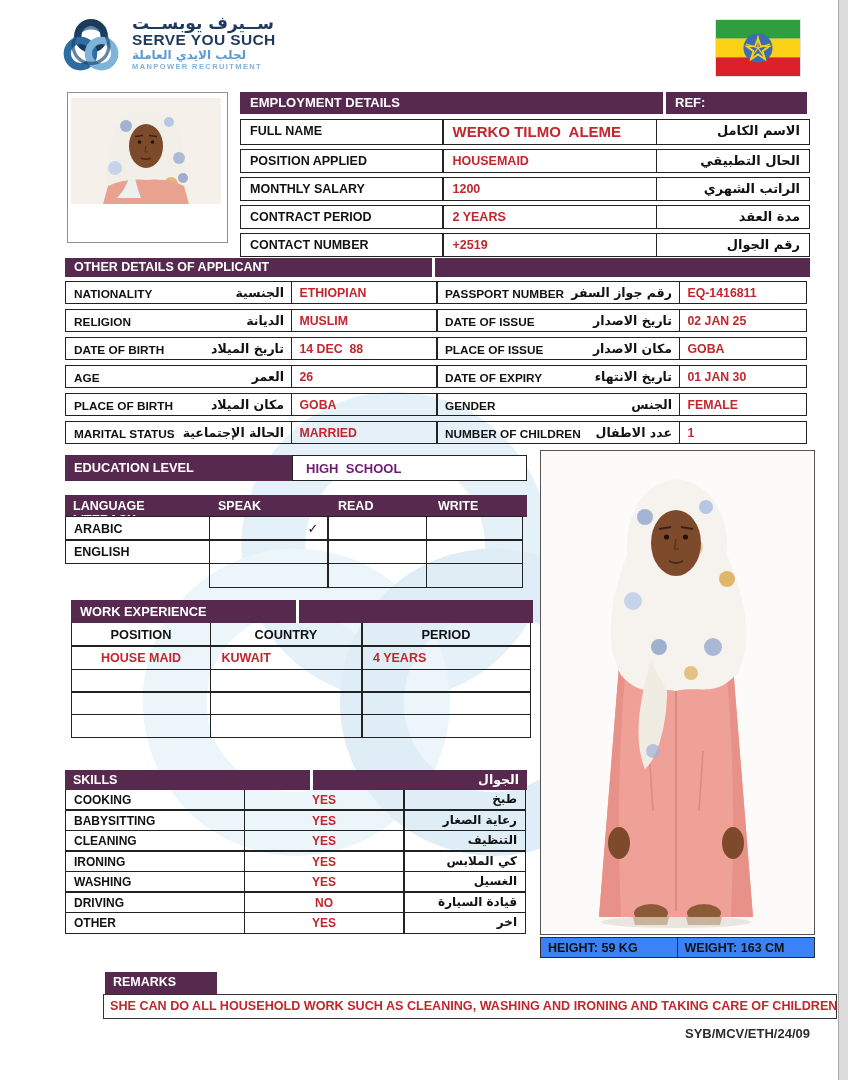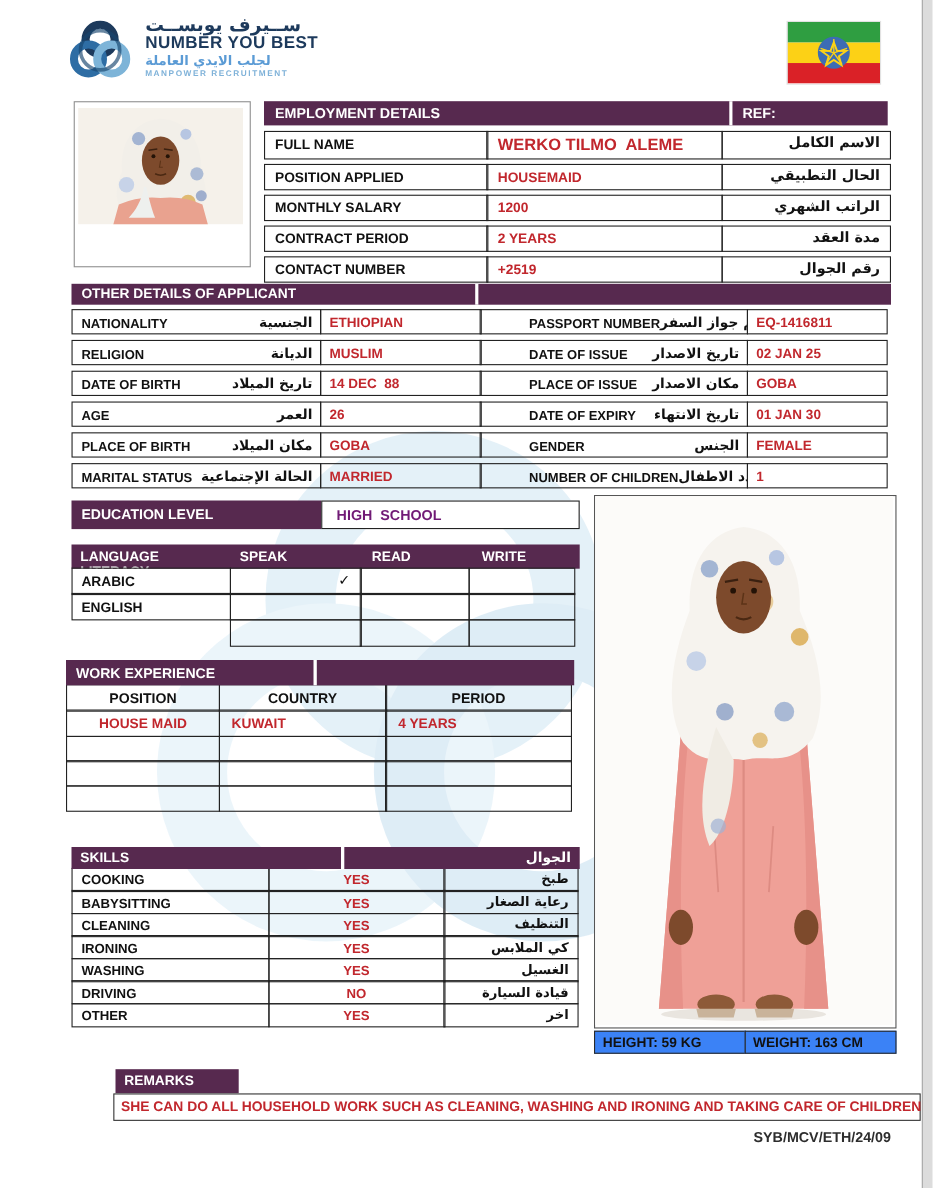--- a/index.html
+++ b/index.html
@@ -49,21 +49,21 @@
   .emp .c1 { width:209px; } .emp .c2 { width:220px; } .emp .c3 { width:158px; }
   .emp-row.first { height:26px; }
   .emp-row.first .val { font-size:15px; padding-top:3px; }
 
   
   .od { left:65px; top:258px; width:745px; }
   .od-head { display:flex; height:19px; margin-bottom:4px; }
   .od-head .h1 { width:370px; border-right:3px solid #fff; padding:2px 0 0 9px; font-size:12.5px; }
   .od-head .h2 { width:375px; }
   .od-row { display:flex; height:23px; margin-bottom:5px; }
-  .od-row > div + div { margin-left:-1.5px;padding-left:36px; }
+  .od-row > div + div { margin-left:-1.5px; }
   .od .l1 { width:227px; } .od .v1 { width:147px; }
   .od .l2 { width:244px; } .od .v2 { width:128px; }
   .lpair { display:flex; justify-content:space-between; align-items:flex-start; }
   .lpair .en { font-weight:bold; font-size:11.8px; color:#111; padding:4.5px 0 0 8px; white-space:nowrap; }
   .lpair .ar { font-family:"DejaVu Sans", sans-serif; font-weight:bold; font-size:12.5px; color:#111; direction:rtl; padding:3px 7px 0 0; white-space:nowrap; }
   .od .val { font-size:12.3px; padding-left:8px; }
 
   
   .edu { left:65px; top:455px; width:462px; display:flex; height:26px; }
   .edu .pcell { width:227px; padding:5px 0 0 9px; font-size:12.8px; }
@@ -75,21 +75,21 @@
   .lang-head span { padding:4px 0 0 8px; font-size:12.5px; }
   .lw1 { width:145px; } .lw2 { width:120px; } .lw3 { width:100px; } .lw4 { width:97px; }
   .lang-row { display:flex; height:25px; margin-top:-1.5px; }
   .lang-row > div + div { margin-left:-1.5px; }
   .lang-row .name { padding:5px 0 0 8px; font-weight:bold; font-size:12.5px; color:#111; }
   .lang-row .tick { text-align:right; padding:4px 9px 0 0; font-size:13px; color:#111; font-family:"DejaVu Sans", sans-serif; }
   .lang-row:first-of-type { margin-top:0; }
   .ghost { border-color:transparent !important; }
 
   
-  .wx { left:60px; top:600px; width:462px; }
+  .wx { left:71px; top:600px; width:462px; }
   .wx-bar { position:relative; height:23px; padding:4px 0 0 9px; font-size:12.8px; }
   .wx-bar .div { position:absolute; left:225px; top:0; width:3px; height:100%; background:#fff; }
   .wx-row { display:flex; height:25px; margin-top:-1.5px; }
   .wx-row > div + div { margin-left:-1.5px; }
   .wx .w1 { width:140px; } .wx .w2 { width:153px; } .wx .w3 { width:170px; }
   .wx-row .colh { font-weight:bold; font-size:12.8px; color:#111; text-align:center; padding-top:4px; }
   .wx-row .dpos { text-align:center; padding:5px 0 0 0; }
   .wx-row .dlft { padding:5px 0 0 11px; }
   .wx-row.empty { height:24px; }
 
@@ -137,21 +137,21 @@
     <svg class="logo" viewBox="0 0 100 100">
       <g fill="none" stroke-linecap="round">
         <circle cx="50" cy="33" r="20" stroke="#1d3a5c" stroke-width="11"></circle>
         <circle cx="34" cy="60" r="20" stroke="#2e6da4" stroke-width="11"></circle>
         <circle cx="66" cy="60" r="20" stroke="#7db4d8" stroke-width="11"></circle>
         <circle cx="50" cy="48" r="27" stroke="#17456f" stroke-width="5" opacity=".65"></circle>
       </g>
     </svg>
     <div class="btxt">
       <div class="b-ar">ســيرف يوبســت</div>
-      <div class="b-en">NUMBER YOU BEST</div>
+      <div class="b-en">SERVE YOU SUCH</div>
       <div class="b-ar2">لجلب الايدي العاملة</div>
       <div class="b-en2">MANPOWER RECRUITMENT</div>
     </div>
   </div>
 
   <svg class="sec flag" viewBox="0 0 84 56">
     <rect x="0" y="0" width="84" height="18.7" fill="#2f9e41"></rect>
     <rect x="0" y="18.7" width="84" height="18.7" fill="#fcd116"></rect>
     <rect x="0" y="37.3" width="84" height="18.7" fill="#da2127"></rect>
     <circle cx="42" cy="28" r="14.5" fill="#3c6cb4"></circle>

